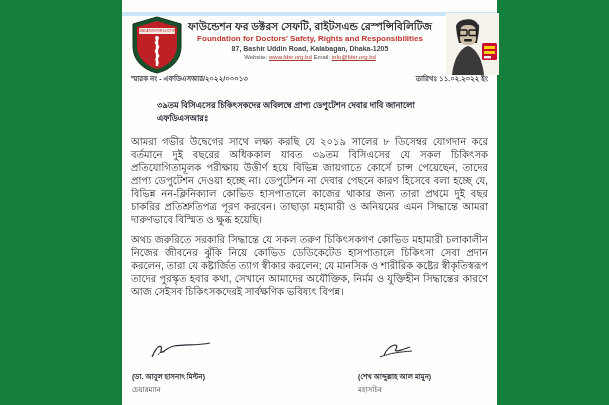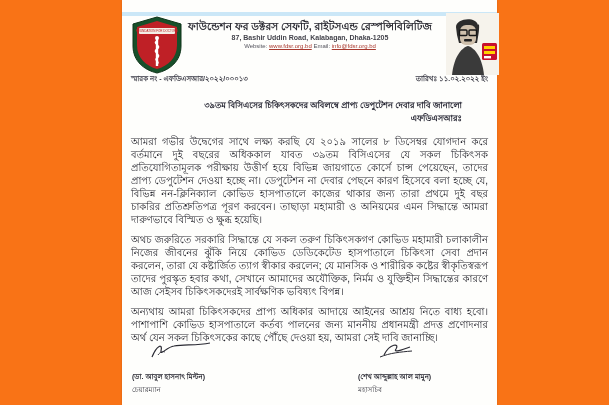--- a/index.html
+++ b/index.html
@@ -1,38 +1,38 @@
 <!DOCTYPE html>
 <html><head>
 <meta charset="utf-8">
 <style>
   html,body{margin:0;padding:0;}
   .canvas{
     position:relative;width:609px;height:405px;overflow:hidden;
-    background:#f97316;font-family:"Liberation Sans",sans-serif;
+    background:#15803d;font-family:"Liberation Sans",sans-serif;
   }
   .paper{
     position:absolute;left:122px;top:0;width:375px;height:405px;
     background:#fefefc;box-shadow:0 0 2px rgba(0,0,0,.15);
   }
   .scan-edge{position:absolute;left:0;right:0;top:12px;height:4px;background:#cbe7f7;}
   .logo{position:absolute;left:8px;top:16px;width:54px;height:58px;}
   .headtext{position:absolute;left:64px;top:20px;width:248px;text-align:center;}
   .org-bn{font-size:10.5px;font-weight:bold;color:#2b2b33;line-height:1.15;}
   .org-en{font-size:8px;font-weight:bold;color:#bf3730;margin-top:2px;}
   .addr{font-size:7px;color:#44444c;margin-top:2px;font-weight:bold;}
   .weblinks{font-size:6px;color:#55555e;margin-top:2px;}
   .weblinks a{color:#a8392e;text-decoration:underline;}
   .portrait{position:absolute;right:-2px;top:13px;width:53px;height:62px;}
   .memo-row{
     position:absolute;left:9px;right:9px;top:73px;display:flex;
     justify-content:space-between;font-size:7px;color:#3a3a45;font-weight:bold;
   }
   .subject{
-    position:absolute;left:35px;right:35px;top:99px;text-align:right;
+    position:absolute;left:35px;right:35px;top:99px;text-align:left;
     font-weight:bold;font-size:8.3px;color:#232330;line-height:1.55;
   }
   .body-text{position:absolute;left:9px;right:9px;top:135px;}
   .body-text p{
     margin:0 0 7px 0;font-size:10px;line-height:1.3;text-align:justify;
     color:#26262e;
   }
   .sig-block{position:absolute;top:338px;width:160px;}
   .sig-left{left:10px;}
   .sig-right{left:236px;}
@@ -52,20 +52,21 @@
       <path d="M27 5 L47 11 V29 C47 42 38 50 27 53 C16 50 7 42 7 29 V11 Z" fill="#bf2026"></path>
       <rect x="9" y="12" width="36" height="6" rx="1" fill="#f3efe6"></rect>
       <text x="27" y="16.4" text-anchor="middle" font-size="3" fill="#bf2026" font-family="Liberation Sans, sans-serif">FOUNDATION FOR DOCTORS</text>
       <circle cx="27" cy="22" r="2" fill="#fff"></circle>
       <line x1="27" y1="23" x2="27" y2="50" stroke="#fff" stroke-width="2.4"></line>
       <path d="M27 25 C21 27 33 30 27 33 C21 36 33 39 27 42 C23 44 31 46 27 48" stroke="#fff" stroke-width="1.3" fill="none"></path>
     </svg>
 
     <div class="headtext">
       <div class="org-bn">ফাউন্ডেশন ফর ডক্টরস সেফটি, রাইটসএন্ড রেস্পন্সিবিলিটিজ</div>
+      <div class="org-en">Foundation for Doctors' Safety, Rights and Responsibilities</div>
       <div class="addr">87, Bashir Uddin Road, Kalabagan, Dhaka-1205</div>
       <div class="weblinks">
         <span>Website:</span>
         <a href="#">www.fdsr.org.bd</a>
         <span>Email:</span>
         <a href="#">info@fdsr.org.bd</a>
       </div>
     </div>
 
     <svg class="portrait" viewBox="0 0 53 62">
@@ -85,21 +86,20 @@
     <div class="memo-row">
       <span>স্মারক নং - এফডিএসআর/২০২২/০০০১৩</span>
       <span>তারিখঃ ১১.০২.২০২২ ইং</span>
     </div>
 
     <div class="subject">৩৯তম বিসিএসের চিকিৎসকদের অবিলম্বে প্রাপ্য ডেপুটেশন দেবার দাবি জানালো এফডিএসআরঃ</div>
 
     <div class="body-text">
       <p>আমরা গভীর উদ্বেগের সাথে লক্ষ্য করছি যে ২০১৯ সালের ৮ ডিসেম্বর যোগদান করে বর্তমানে দুই বছরের অধিককাল যাবত ৩৯তম বিসিএসের যে সকল চিকিৎসক প্রতিযোগিতামূলক পরীক্ষায় উত্তীর্ণ হয়ে বিভিন্ন জায়গাতে কোর্সে চান্স পেয়েছেন, তাদের প্রাপ্য ডেপুটেশন দেওয়া হচ্ছে না। ডেপুটেশন না দেবার পেছনে কারণ হিসেবে বলা হচ্ছে যে, বিভিন্ন নন-ক্লিনিক্যাল কোভিড হাসপাতালে কাজের থাকার জন্য তারা প্রথমে দুই বছর চাকরির প্রতিশ্রুতিপত্র পূরণ করবেন। তাছাড়া মহামারী ও অনিয়মের এমন সিদ্ধান্তে আমরা দারুণভাবে বিস্মিত ও ক্ষুব্ধ হয়েছি।</p>
       <p>অথচ জরুরিতে সরকারি সিদ্ধান্তে যে সকল তরুণ চিকিৎসকগণ কোভিড মহামারী চলাকালীন নিজের জীবনের ঝুঁকি নিয়ে কোভিড ডেডিকেটেড হাসপাতালে চিকিৎসা সেবা প্রদান করলেন, তারা যে কষ্টার্জিত ত্যাগ স্বীকার করলেন; যে মানসিক ও শারীরিক কষ্টের স্বীকৃতিস্বরূপ তাদের পুরস্কৃত হবার কথা, সেখানে আমাদের অযৌক্তিক, নির্মম ও যুক্তিহীন সিদ্ধান্তের কারণে আজ সেইসব চিকিৎসকদেরই সার্বক্ষণিক ভবিষ্যৎ বিপন্ন।</p>
-      <p>অন্যথায় আমরা চিকিৎসকদের প্রাপ্য অধিকার আদায়ে আইনের আশ্রয় নিতে বাধ্য হবো। পাশাপাশি কোভিড হাসপাতালে কর্তব্য পালনের জন্য মাননীয় প্রধানমন্ত্রী প্রদত্ত প্রণোদনার অর্থ যেন সকল চিকিৎসকের কাছে পৌঁছে দেওয়া হয়, আমরা সেই দাবি জানাচ্ছি।</p>
     </div>
 
     <div class="sig-block sig-left">
       <svg class="sig-scribble" width="70" height="24" viewBox="0 0 70 24">
         <path d="M6 18 C11 6 17 4 15 12 C14 17 21 8 28 7 C38 5 50 7 64 4" stroke="#2a2a33" stroke-width="1.2" fill="none"></path>
         <path d="M12 16 C14 13 17 12 19 13" stroke="#2a2a33" stroke-width="0.9" fill="none"></path>
       </svg>
       <div class="sig-name">(ডা. আবুল হাসনাৎ মিল্টন)</div>
       <div class="sig-title">চেয়ারম্যান</div>
     </div>

